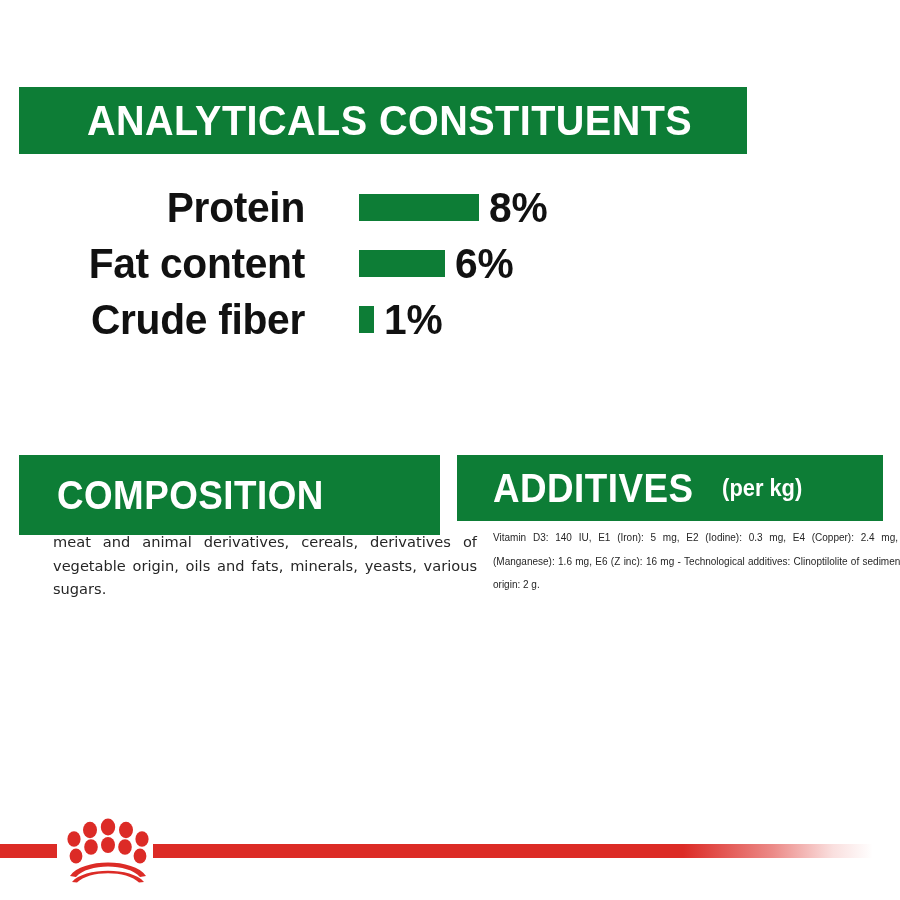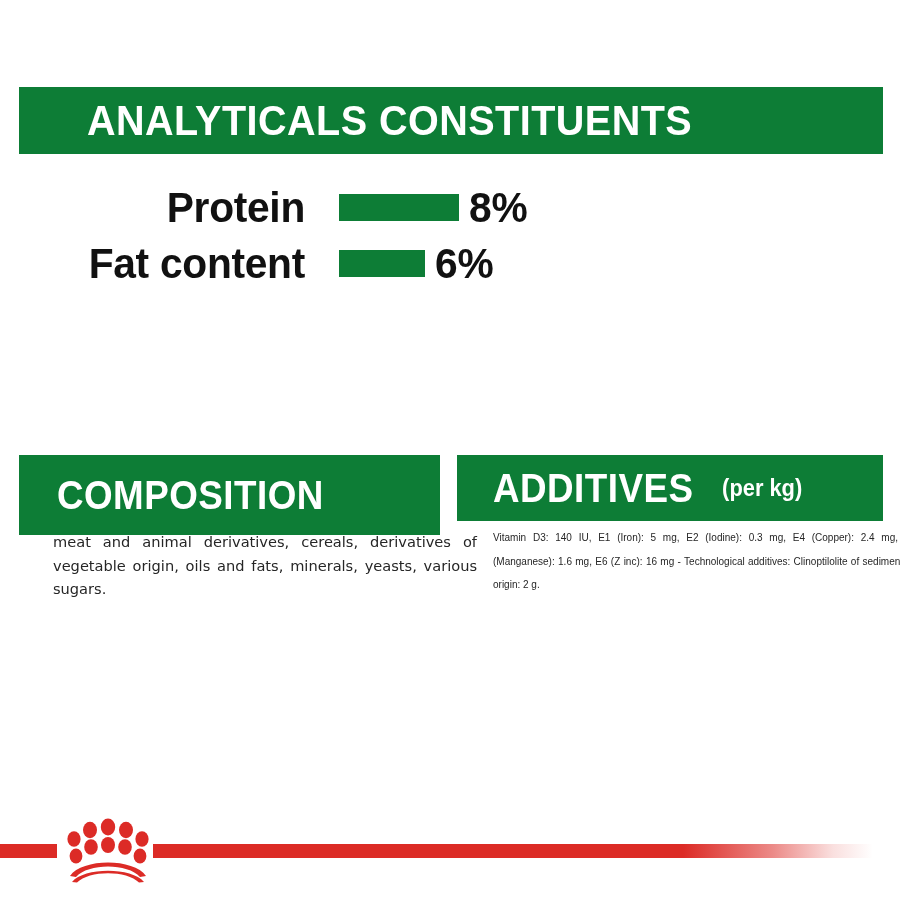--- a/index.html
+++ b/index.html
@@ -30,21 +30,21 @@
     font-weight: bold;
     letter-spacing: 0.5px;
     white-space: nowrap;
     transform: scaleX(0.92);
     transform-origin: left center;
   }
 
   #analyticals-banner {
     left: 19px;
     top: 87px;
-    width: 864px;
+    width: 728px;
     height: 67px;
     padding-left: 68px;
   }
   #analyticals-banner .banner-title {
     font-size: 43px;
     line-height: 43px;
   }
 
   #composition-banner {
     left: 19px;
@@ -88,20 +88,21 @@
     width: 900px;
     height: 165px;
   }
   .chart-row {
     position: absolute;
     left: 0;
     width: 900px;
     height: 55px;
     display: flex;
     align-items: center;
+    gap: 20px;
   }
   .chart-row-label {
     width: 305px;
     text-align: right;
     color: #111111;
     font-family: "Liberation Sans Narrow", "Liberation Sans", sans-serif;
     font-weight: bold;
     font-size: 42px;
     line-height: 42px;
     letter-spacing: -0.3px;
@@ -198,20 +199,27 @@
   </div>
 
   <div class="chart-row" style="top:56px;">
     <span class="chart-row-label">Fat content</span>
     <span class="chart-bar-wrap">
       <span class="chart-bar" style="width:86px;"></span>
       <span class="chart-row-value">6%</span>
     </span>
   </div>
 
+  <div class="chart-row" style="top:112px;">
+    <span class="chart-row-label">Crude fiber</span>
+    <span class="chart-bar-wrap">
+      <span class="chart-bar" style="width:15px;"></span>
+      <span class="chart-row-value">1%</span>
+    </span>
+  </div>
 
 </div>
 
 <div class="banner" id="composition-banner">
   <span class="banner-title">COMPOSITION</span>
 </div>
 <div class="body-text" id="composition-text">meat and animal derivatives, cereals, derivatives of vegetable origin, oils and fats, minerals, yeasts, various sugars.</div>
 
 <div class="banner" id="additives-banner">
   <span class="banner-title">ADDITIVES</span>

